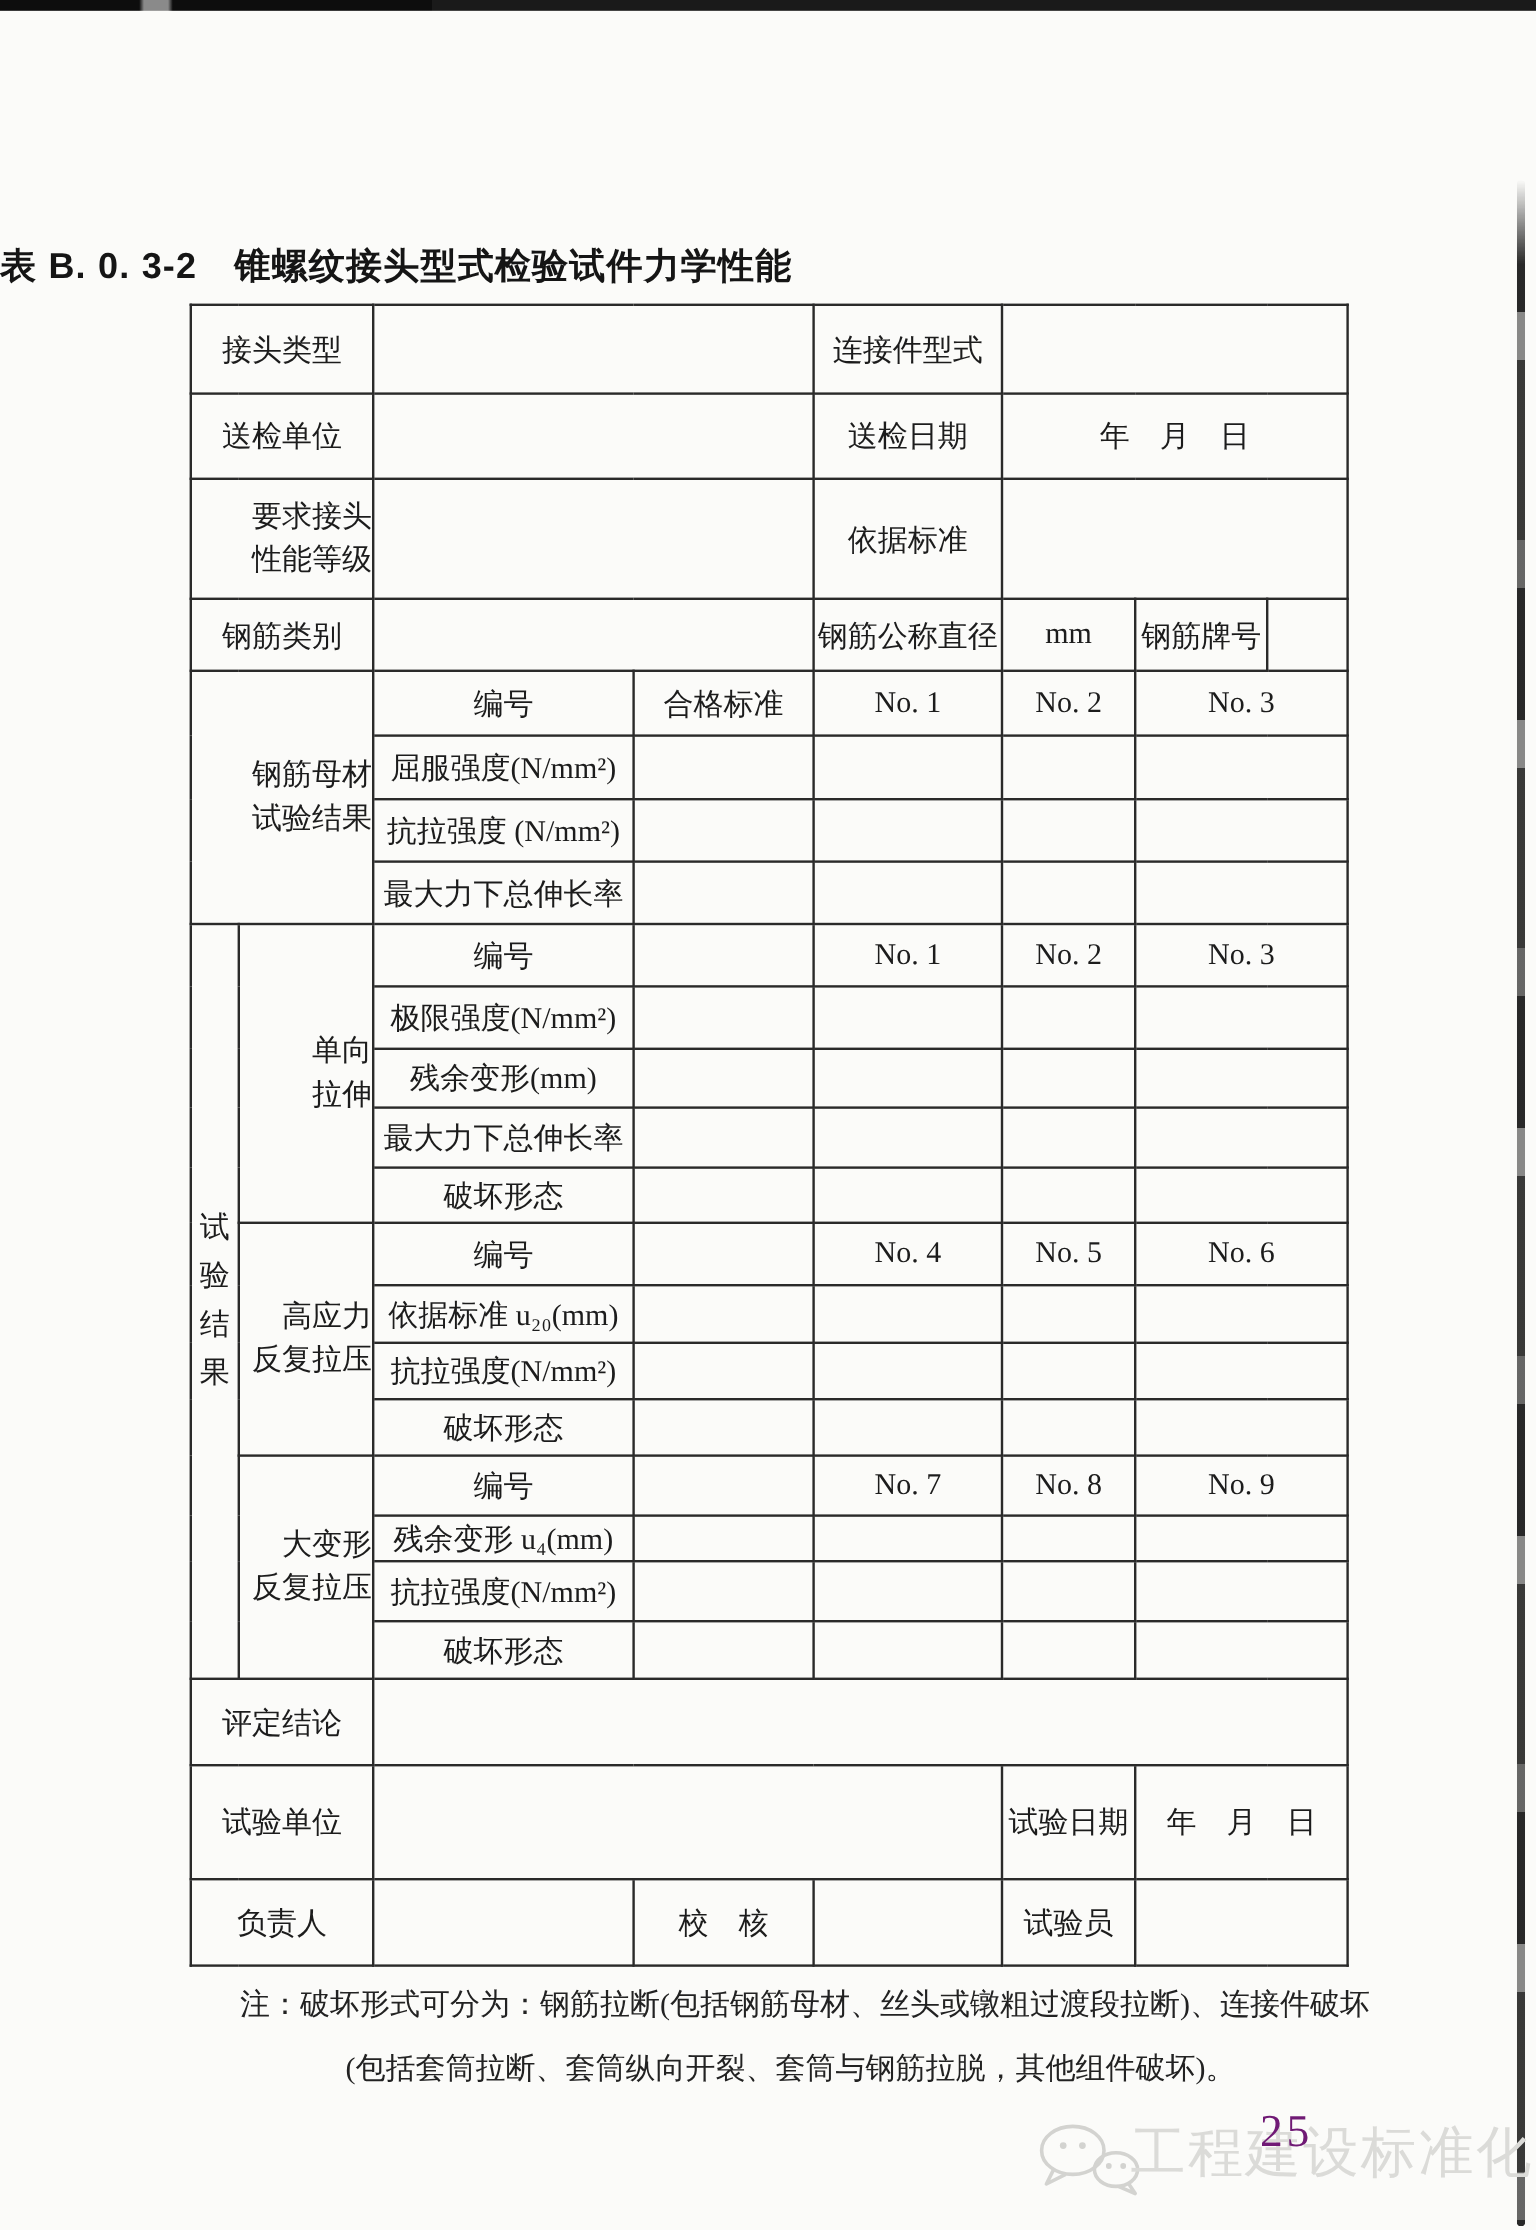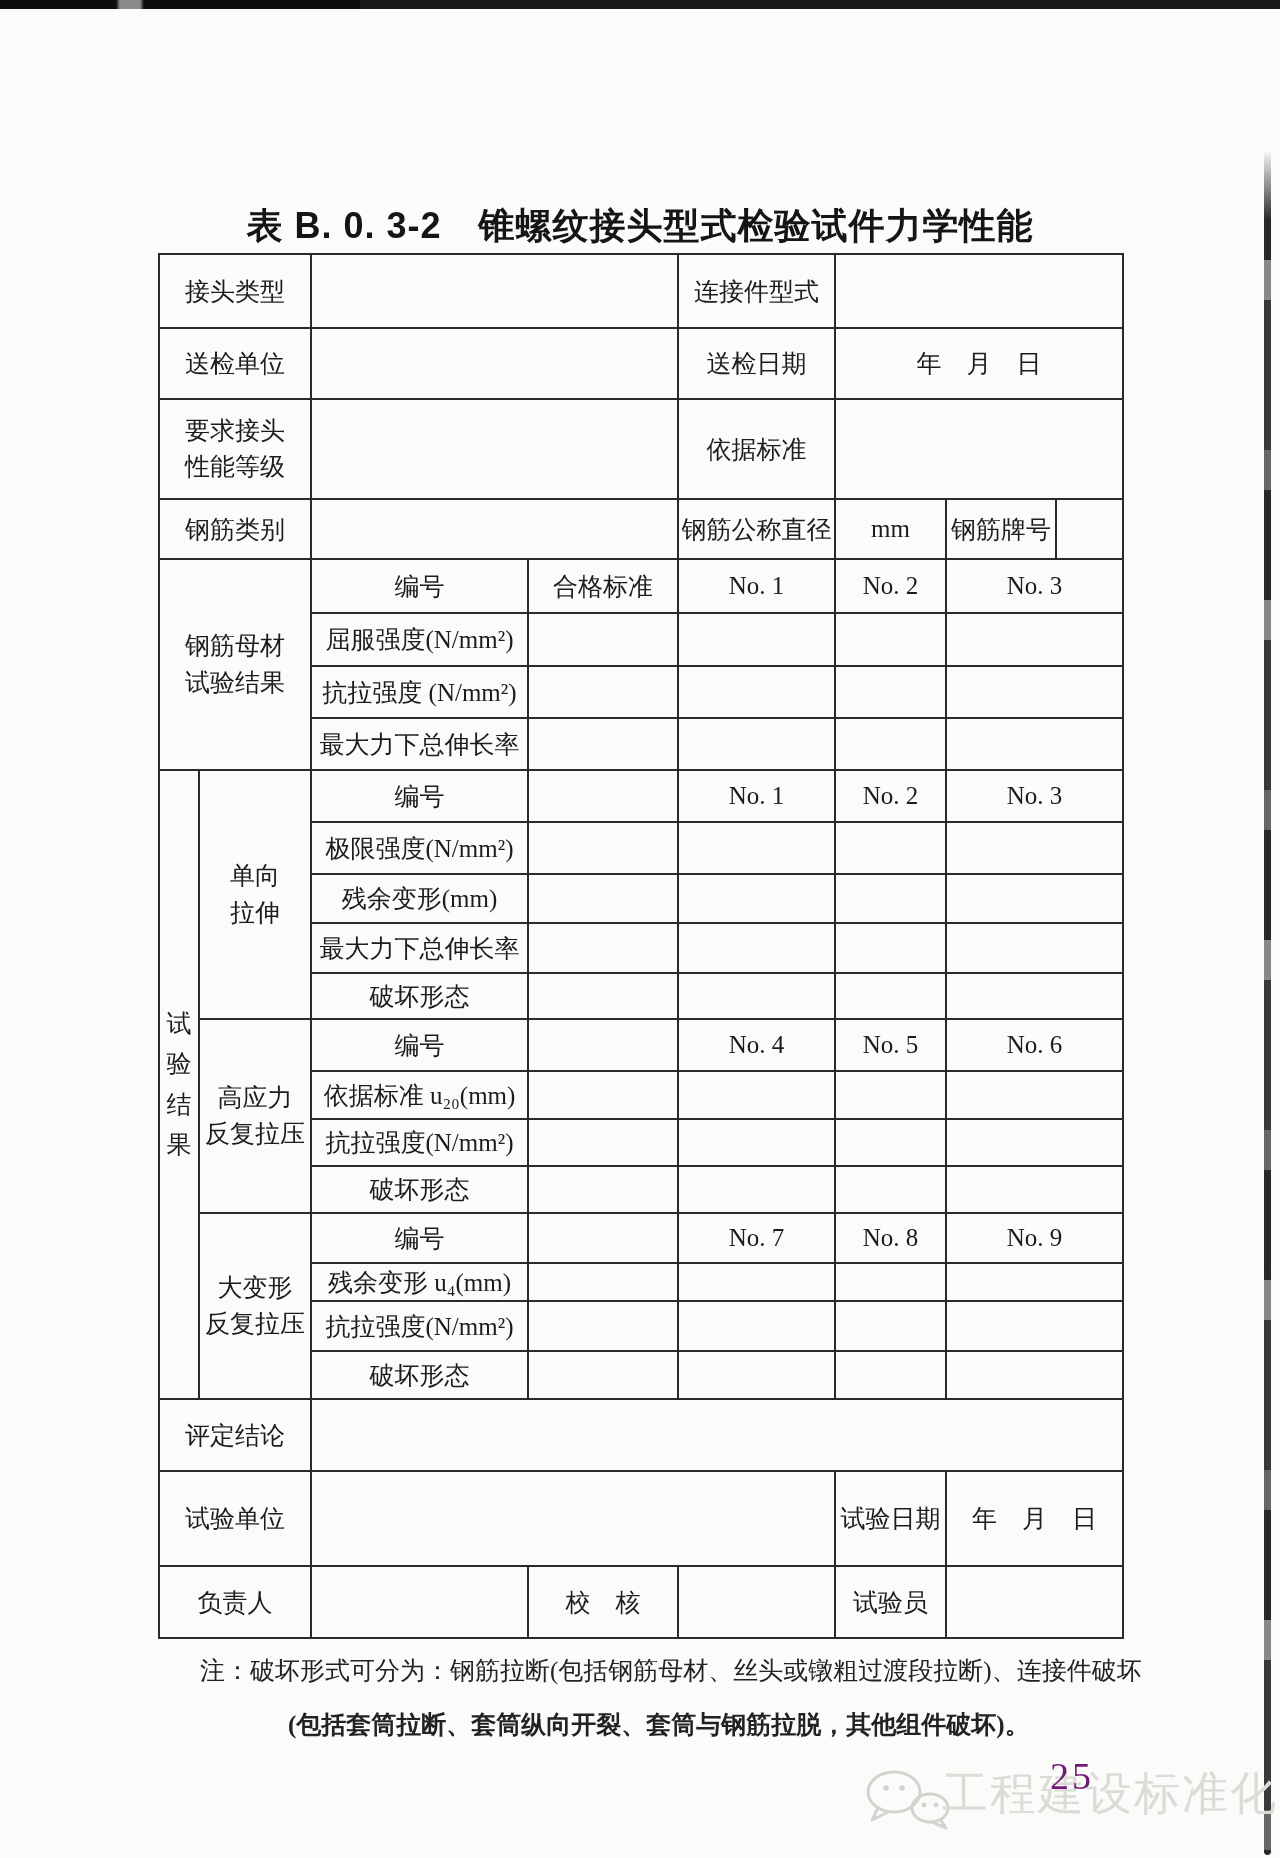--- a/index.html
+++ b/index.html
@@ -19,42 +19,42 @@
     background:repeating-linear-gradient(180deg,
       rgba(22,22,22,.92) 0 110px,
       rgba(22,22,22,.5) 110px 150px,
       rgba(22,22,22,.85) 150px 300px,
       rgba(22,22,22,.65) 300px 340px);
     -webkit-mask-image:linear-gradient(180deg,transparent 0,#000 70px);
     mask-image:linear-gradient(180deg,transparent 0,#000 70px);
     border-radius:3px;
   }
   .page-title{
-    position:absolute;top:202px;left:0;width:1280px;text-align:center;
+    position:absolute;top:202px;left:0;width:1280px;
     font-family:"Liberation Sans", sans-serif;font-weight:bold;
-    font-size:36px;color:#151515;letter-spacing:1px;white-space:nowrap;
+    font-size:30px;color:#151515;letter-spacing:1px;white-space:nowrap;
   }
   table.form{
     position:absolute;left:158px;top:253px;width:964px;
     border-collapse:collapse;table-layout:fixed;
     border:1px solid #4d7c0f;
   }
   td{
     border:2px solid #2a2a2a;
     text-align:center;vertical-align:middle;
     font-size:25px;color:#1c1c1c;padding:0;
     white-space:nowrap;overflow:hidden;
   }
-  td.ml{white-space:pre-line;line-height:1.45;}
+  td.ml{white-space:pre-line;line-height:1.45;text-align:right;}
   td.vert{white-space:pre-line;line-height:1.62;}
   .note{
     position:absolute;left:200px;top:1644px;width:960px;
     font-size:25px;color:#222;line-height:54px;
   }
-  .note .l2{padding-left:88px;font-weight:bold;}
+  .note .l2{padding-left:88px;}
   .watermark{position:absolute;left:0;top:0;width:1280px;height:1858px;pointer-events:none;}
   .wm-text{
     position:absolute;left:942px;top:1763px;
     font-family:Liberation Serif, serif;
     font-size:46px;color:#dbdbd8;letter-spacing:2px;white-space:nowrap;
   }
   .wm-logo{position:absolute;left:864px;top:1766px;}
   .page-number{
     position:absolute;left:1050px;top:1754px;
     font-size:38px;color:#701a75;letter-spacing:3px;

